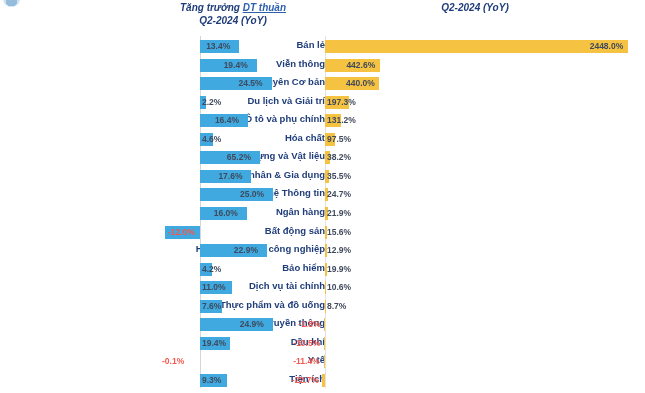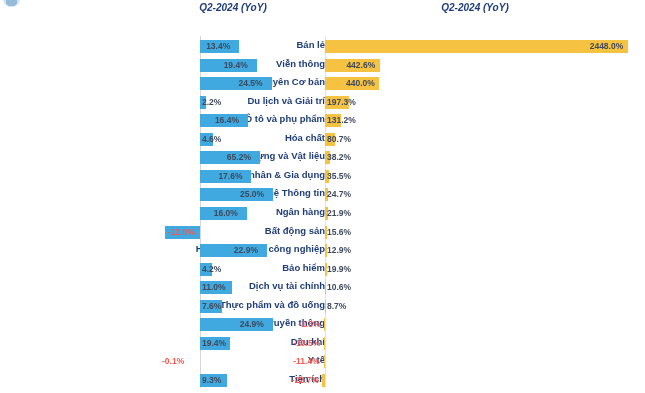--- a/index.html
+++ b/index.html
@@ -114,35 +114,38 @@
   .lbl-neg  { color: #F4584E; }
 </style>
 </head>
 <body>
 
 <div id="figure">
 
   <div class="logo-fragment"></div>
 
   <div class="chart-title title-left">
+    <span class="t-line1">
+      <span>Tăng trưởng </span><span class="emph-blue">DT thuần</span>
+    </span>
     <span class="t-line2">Q2-2024 (YoY)</span>
   </div>
 
   <div class="chart-title title-right">
     <span class="t-line2">Q2-2024 (YoY)</span>
   </div>
 
   <div class="plot" id="plot-left">
     <div class="zero-line" id="zero-left"></div>
     <div id="left-cats">
         <div class="cat-label" style="top: 3px; text-align: right;">Bán lẻ</div>
         <div class="cat-label" style="top: 21.55px;">Viễn thông</div>
         <div class="cat-label" style="top: 40.1px;">Tài nguyên Cơ bản</div>
         <div class="cat-label" style="top: 58.65px;">Du lịch và Giải trí</div>
-        <div class="cat-label" style="top: 77.2px;">Ô tô và phụ phẩm</div>
+        <div class="cat-label" style="top: 77.2px;">Ô tô và phụ chính</div>
         <div class="cat-label" style="top: 95.75px;">Hóa chất</div>
         <div class="cat-label" style="top: 114.3px;">Xây dựng và Vật liệu</div>
         <div class="cat-label" style="top: 132.85px;">Hàng cá nhân &amp; Gia dụng</div>
         <div class="cat-label" style="top: 151.4px;">Công nghệ Thông tin</div>
         <div class="cat-label" style="top: 169.95px;">Ngân hàng</div>
         <div class="cat-label" style="top: 188.5px;">Bất động sản</div>
         <div class="cat-label" style="top: 207.05px;">Hàng &amp; Dịch vụ công nghiệp</div>
         <div class="cat-label" style="top: 225.6px;">Bảo hiểm</div>
         <div class="cat-label" style="top: 244.15px;">Dịch vụ tài chính</div>
         <div class="cat-label" style="top: 262.7px;">Thực phẩm và đồ uống</div>
@@ -199,21 +202,21 @@
         <div class="bar-label lbl-dark" style="top: 4px; left: 264.7px;">2448.0%</div>
         <div class="bar bar-orange" style="top: 22.55px; height: 13px; width: 54.7826px; left: 0px;"></div>
         <div class="bar-label lbl-dark" style="top: 22.55px; left: 21.3826px;">442.6%</div>
         <div class="bar bar-orange" style="top: 41.1px; height: 13px; width: 54.4608px; left: 0px;"></div>
         <div class="bar-label lbl-dark" style="top: 41.1px; left: 21.0608px;">440.0%</div>
         <div class="bar bar-orange" style="top: 59.65px; height: 13px; width: 24.4207px; left: 0px;"></div>
         <div class="bar-label lbl-dark" style="top: 59.65px; left: 2px;">197.3%</div>
         <div class="bar bar-orange" style="top: 78.2px; height: 13px; width: 16.2392px; left: 0px;"></div>
         <div class="bar-label lbl-dark" style="top: 78.2px; left: 2px;">131.2%</div>
         <div class="bar bar-orange" style="top: 96.75px; height: 13px; width: 9.9886px; left: 0px;"></div>
-        <div class="bar-label lbl-dark" style="top: 96.75px; left: 2px;">80.7%</div>
+        <div class="bar-label lbl-dark" style="top: 96.75px; left: 2px;">97.5%</div>
         <div class="bar bar-orange" style="top: 115.3px; height: 13px; width: 4.72819px; left: 0px;"></div>
         <div class="bar-label lbl-dark" style="top: 115.3px; left: 2px;">38.2%</div>
         <div class="bar bar-orange" style="top: 133.85px; height: 13px; width: 4.394px; left: 0px;"></div>
         <div class="bar-label lbl-dark" style="top: 133.85px; left: 2px;">35.5%</div>
         <div class="bar bar-orange" style="top: 152.4px; height: 13px; width: 3.05723px; left: 0px;"></div>
         <div class="bar-label lbl-dark" style="top: 152.4px; left: 2px;">24.7%</div>
         <div class="bar bar-orange" style="top: 170.95px; height: 13px; width: 2.71066px; left: 0px;"></div>
         <div class="bar-label lbl-dark" style="top: 170.95px; left: 2px;">21.9%</div>
         <div class="bar bar-orange" style="top: 189.5px; height: 13px; width: 1.93088px; left: 0px;"></div>
         <div class="bar-label lbl-dark" style="top: 189.5px; left: 2px;">15.6%</div>

